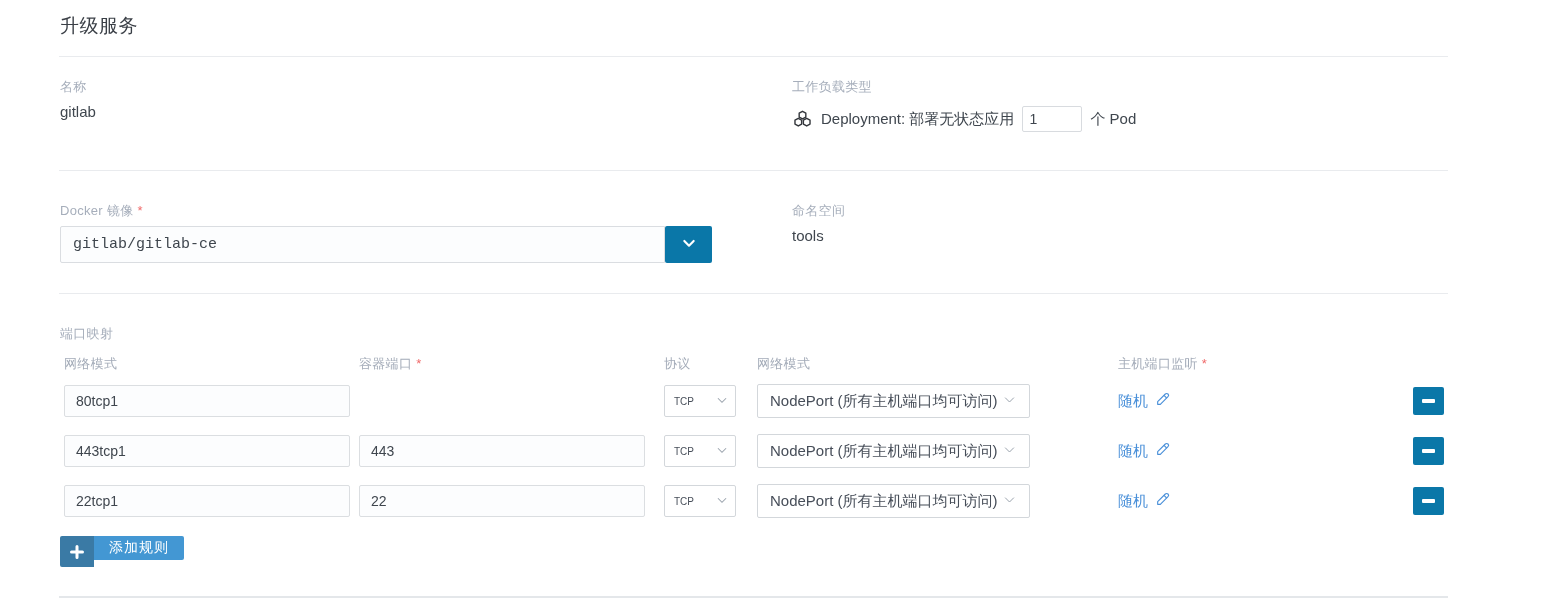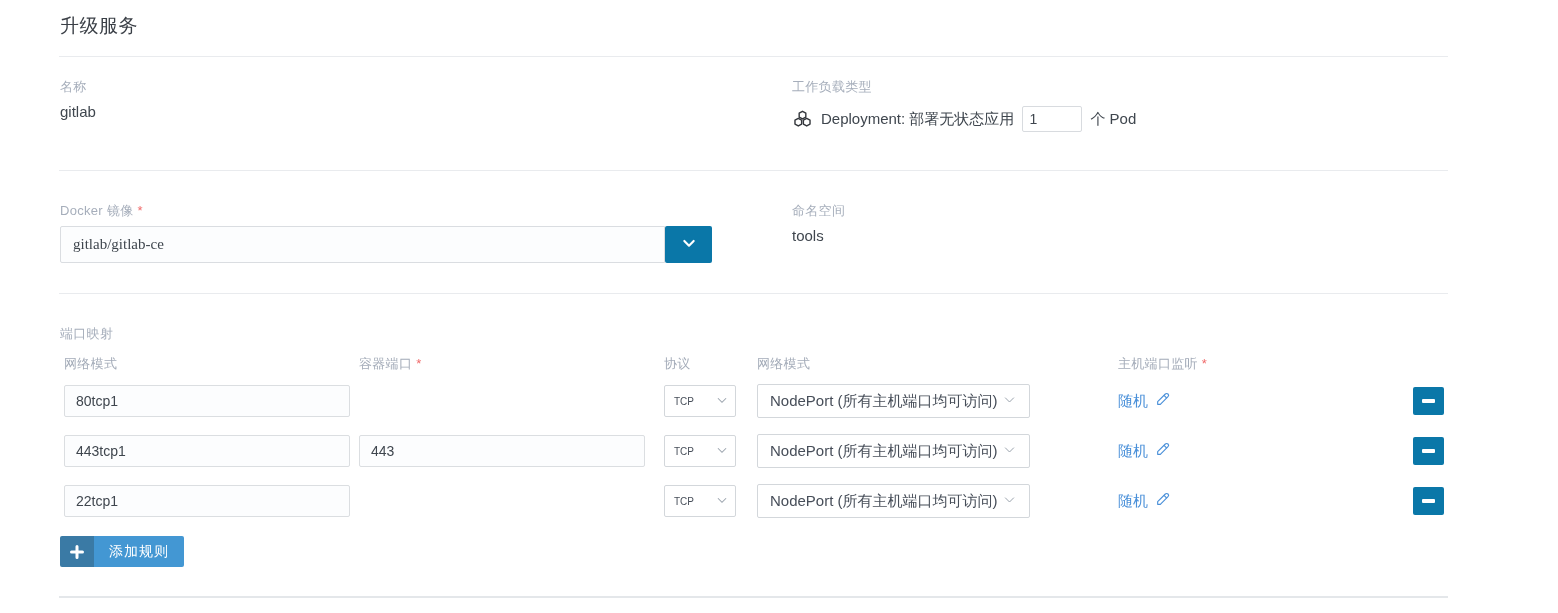--- a/index.html
+++ b/index.html
@@ -16,39 +16,39 @@
   .val { position: absolute; font-size: 15px; color: #3f464e; }
   .req { color: #f06a6a; margin-left: 4px; font-size: 13px; }
 
   
   .workload-row { position: absolute; left: 792px; top: 104px; height: 30px; display: flex; align-items: center; font-size: 15px; color: #3f464e; }
   .workload-row .wicon { display: flex; align-items: center; margin-right: 8px; }
   .scale-input { width: 60px; height: 26px; border: 1px solid #d8dbdf; background: #fff; margin: 0 8px; padding: 0 6px; font-size: 14px; color: #3f464e; font-family: inherit; border-radius: 2px; }
 
   
   .image-group { position: absolute; left: 60px; top: 226px; display: flex; align-items: stretch; }
-  .image-input { width: 605px; height: 37px; border: 1px solid #dadde1; background: #fcfdfe; padding: 0 12px; font-size: 15px; color: #3f464e; font-family: Liberation Serif, serif; border-radius: 2px 0 0 2px; outline: none; }
+  .image-input { width: 605px; height: 37px; border: 1px solid #dadde1; background: #fcfdfe; padding: 0 12px; font-size: 15px; color: #3f464e; font-family: Liberation Mono, monospace; border-radius: 2px 0 0 2px; outline: none; }
   .image-dd-btn { width: 47px; height: 37px; background: #0a77a8; border: none; border-radius: 2px; display: flex; align-items: center; justify-content: center; cursor: pointer; }
 
   
   .col-hdr { position: absolute; top: 355px; font-size: 13px; color: #a3abb8; letter-spacing: .3px; }
   .p-input { position: absolute; height: 32px; border: 1px solid #dbdee1; background: #fcfdfe; padding: 0 11px; font-size: 14px; color: #3f464e; font-family: inherit; border-radius: 2px; outline: none; }
   .sel { position: absolute; border: 1px solid #d3d7db; background: #fff; display: flex; align-items: center; font-size: 10px; color: #474e59; border-radius: 2px; cursor: pointer; }
   .proto-sel { width: 72px; height: 32px; padding: 0 6px 0 9px; justify-content: space-between; }
   .proto-txt { width: 25px; overflow: hidden; white-space: nowrap; }
   .net-sel { width: 273px; height: 34px; padding: 0 12px; justify-content: space-between; font-size: 15px; }
   .host-cell { position: absolute; left: 1118px; height: 32px; display: flex; align-items: center; }
   .host-link { color: #4a90d9; font-size: 15px; cursor: pointer; margin-right: 7px; text-align: center; }
   .minus-btn { position: absolute; left: 1413px; width: 31px; height: 28px; background: #0a77a8; border: none; border-radius: 2px; display: flex; align-items: center; justify-content: center; cursor: pointer; }
   .minus-bar { width: 13px; height: 4px; background: #fff; border-radius: 1px; }
 
   
   .add-btn { position: absolute; left: 60px; top: 536px; height: 31px; display: flex; border: none; padding: 0; background: none; cursor: pointer; font-family: inherit; }
   .add-icon-seg { width: 34px; height: 31px; background: #3a7aa5; display: flex; align-items: center; justify-content: center; border-radius: 2px 0 0 2px; }
-  .add-label-seg { height: 31px; background: #4397d3; color: #fff; font-size: 14px; display: flex; align-items: center; padding: 0 15px; border-radius: 0 2px 2px 0; letter-spacing: 1px; }
+  .add-label-seg { height: 24px; background: #4397d3; color: #fff; font-size: 14px; display: flex; align-items: center; padding: 0 15px; border-radius: 0 2px 2px 0; letter-spacing: 1px; }
 </style>
 </head>
 <body>
 
 <div class="page">
 
   <div class="page-title">升级服务</div>
   <div class="divider" style="top:56px;"></div>
 
   <div class="lbl" style="left:60px; top:78px;">名称</div>
@@ -144,20 +144,21 @@
     <span><svg width="16" height="16" viewBox="0 0 24 24" fill="none" stroke="#4a90d9" stroke-width="1.7" stroke-linejoin="round">
           <path d="M4 20h4L19.5 8.5a2.1 2.1 0 0 0-4-4L4 16z"></path>
           <path d="M13.5 6.5l4 4"></path>
         </svg></span>
   </div>
   <button class="minus-btn" style="top:437px;">
       <span class="minus-bar"></span>
     </button>
 
   <input class="p-input" style="left: 64px; top: 485px; width: 286px;" type="text" value="22tcp1">
+  <input class="p-input" style="left: 359px; top: 485px; width: 286px;" type="text" value="22">
   <div class="sel proto-sel" style="left:664px; top:485px;">
     <span class="proto-txt">TCP</span>
     <span><svg width="14" height="14" viewBox="0 0 24 24" fill="none" stroke="#9aa3ad" stroke-width="1.8">
           <polyline points="5,9 12,16 19,9"></polyline>
         </svg></span>
   </div>
   <div class="sel net-sel" style="left:757px; top:484px;">
     <span>NodePort (所有主机端口均可访问)</span>
     <span><svg width="15" height="15" viewBox="0 0 24 24" fill="none" stroke="#9aa3ad" stroke-width="1.6">
           <polyline points="5,9 12,16 19,9"></polyline>

